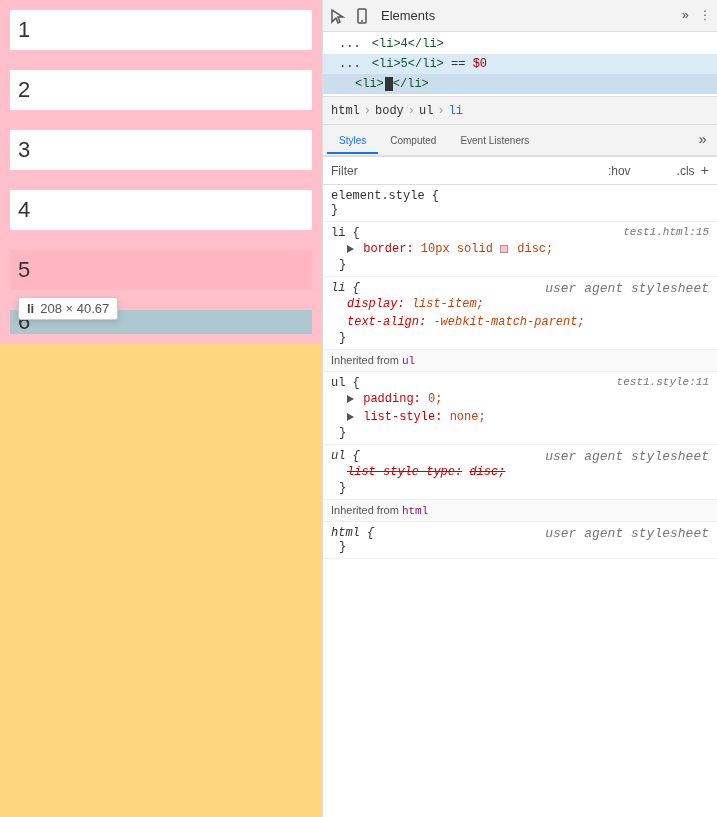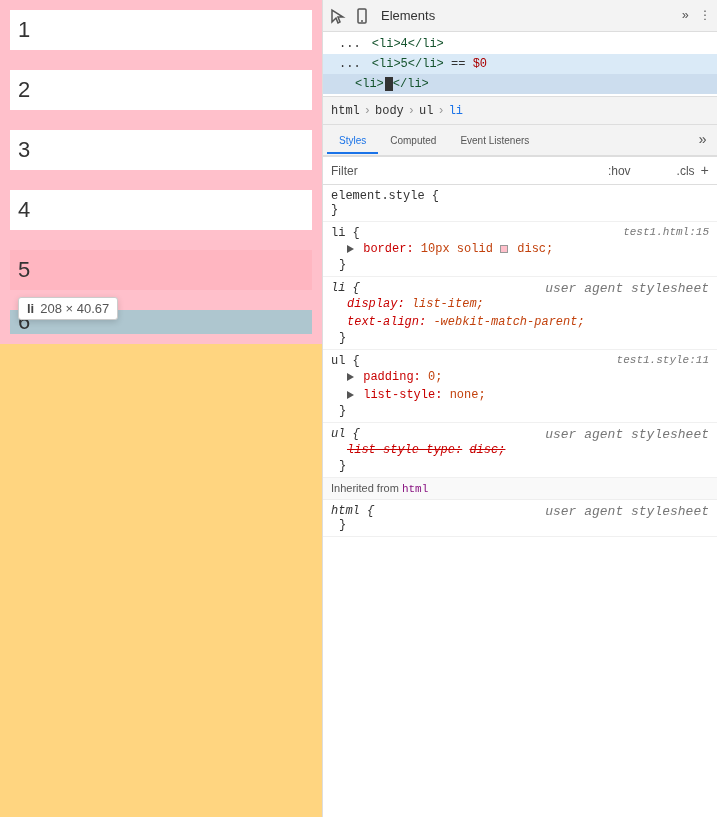--- a/index.html
+++ b/index.html
@@ -420,20 +420,24 @@
         <span class="style-name">display:</span>
         <span class="style-value"> list-item;</span>
       </div>
       <div class="style-prop" style="font-style:italic;">
         <span class="style-name">text-align:</span>
         <span class="style-value"> -webkit-match-parent;</span>
       </div>
       <div class="style-brace" style="padding-left:8px;">}</div>
     </div>
 
+    <div class="inherited-from">
+      <span>Inherited from </span>
+      <span class="inherited-tag">ul</span>
+    </div>
 
     <div class="style-block">
       <div class="style-selector">
         <span>ul {</span>
         <span class="style-source">test1.style:11</span>
       </div>
       <div class="style-prop">
         <span class="style-arrow"></span>
         <span class="style-name">padding:</span>
         <span class="style-value"> 0;</span>

